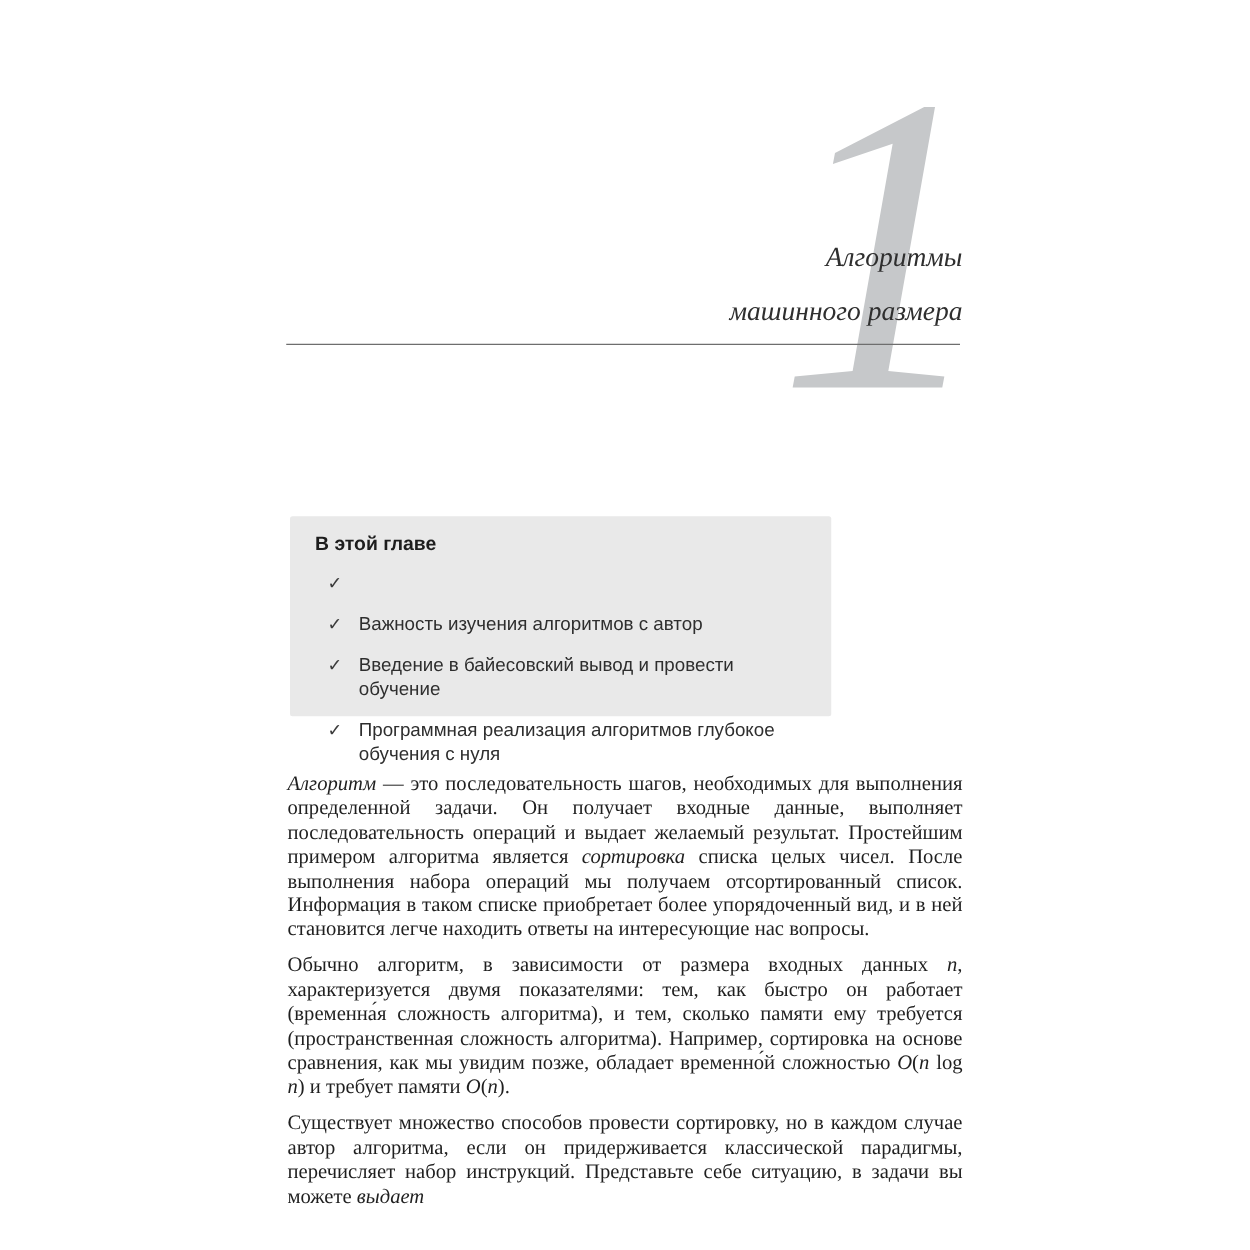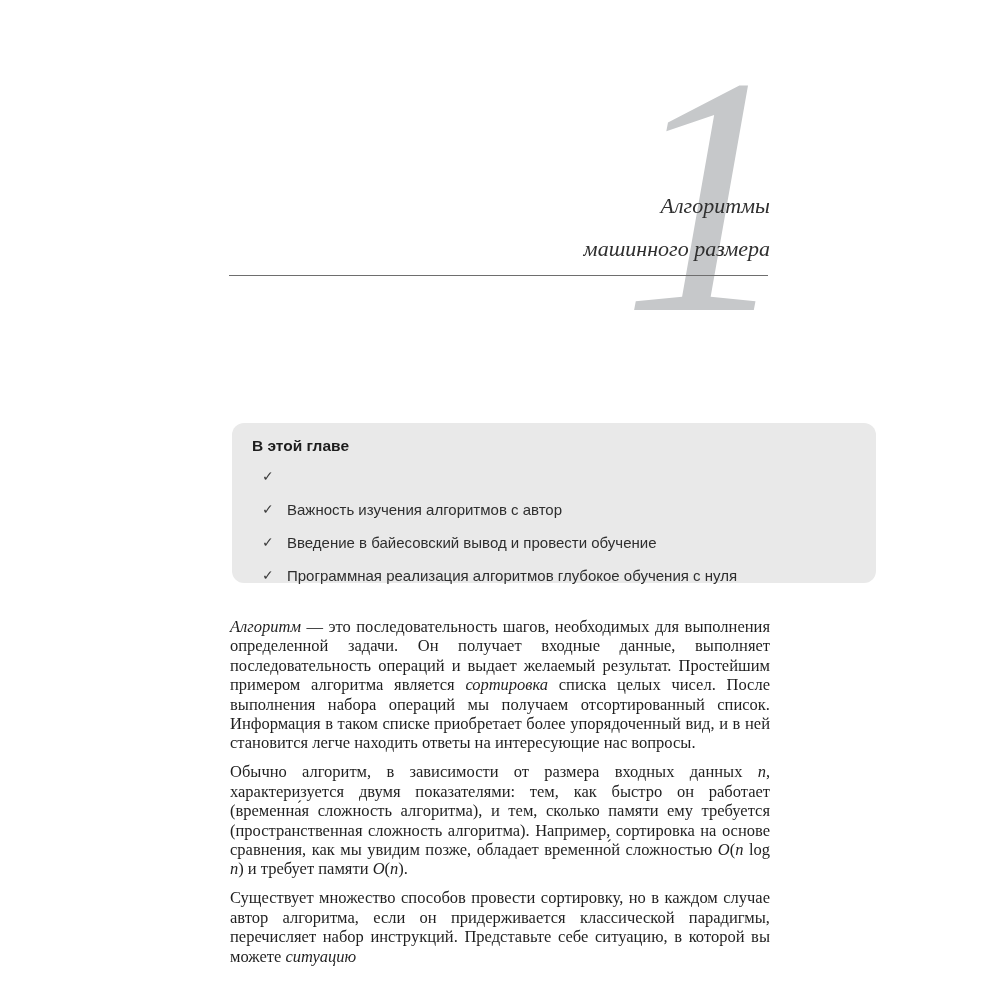--- a/index.html
+++ b/index.html
@@ -57,26 +57,26 @@
     width: 539px;
     height: 0;
     border-top: 1.5px solid var(--rule, #6e6e6e);
     z-index: 3;
   }
 
   
   .chapter-box {
     position: absolute;
     left: 232px;
-    top: 423px;
-    width: 644px;
+    top: 413px;
+    width: 433px;
     height: 160px;
     box-sizing: border-box;
     background: var(--box_bg, #e9e9e9);
-    border-radius: 12px;
+    border-radius: 2px;
     padding: 13px 20px 12px 20px;
     font-family: "Liberation Sans", sans-serif;
     z-index: 2;
   }
   .chapter-box h2 {
     margin: 0 0 12px 0;
     font-size: 15.5px;
     line-height: 19px;
     font-weight: 700;
     color: var(--box_heading, #1d1d1d);
@@ -153,16 +153,16 @@
         <li>
           <span class="check">✓</span>
           <span>Программная реализация алгоритмов глубокое обучения с нуля</span>
         </li>
       </ul>
   </section>
 
   <div class="body-text" lang="ru">
       <p><i>Алгоритм</i><span> — это последовательность шагов, необходимых для выполнения определенной задачи. Он получает входные данные, выполняет последовательность операций и выдает желаемый результат. Простейшим примером алгоритма является </span><i>сортировка</i><span> списка целых чисел. После выполнения набора операций мы получаем отсортированный список. Информация в таком списке приобретает более упорядоченный вид, и в ней становится легче находить ответы на интересующие нас вопросы.</span></p>
       <p><span>Обычно алгоритм, в зависимости от размера входных данных </span><i>n</i><span>, характеризуется двумя показателями: тем, как быстро он работает (временна́я сложность алгоритма), и тем, сколько памяти ему требуется (пространственная сложность алгоритма). Например, сортировка на основе сравнения, как мы увидим позже, обладает временно́й сложностью </span><i>O</i><span>(</span><i>n</i><span> log </span><i>n</i><span>) и требует памяти </span><i>O</i><span>(</span><i>n</i><span>).</span></p>
-      <p><span>Существует множество способов провести сортировку, но в каждом случае автор алгоритма, если он придерживается классической парадигмы, перечисляет набор инструкций. Представьте себе ситуацию, в которой вы можете </span><i>ситуацию</i></p>
+      <p><span>Существует множество способов провести сортировку, но в каждом случае автор алгоритма, если он придерживается классической парадигмы, перечисляет набор инструкций. Представьте себе ситуацию, в задачи вы можете </span><i>выдает</i></p>
     </div>
 
 </div>
 
 </body></html>

